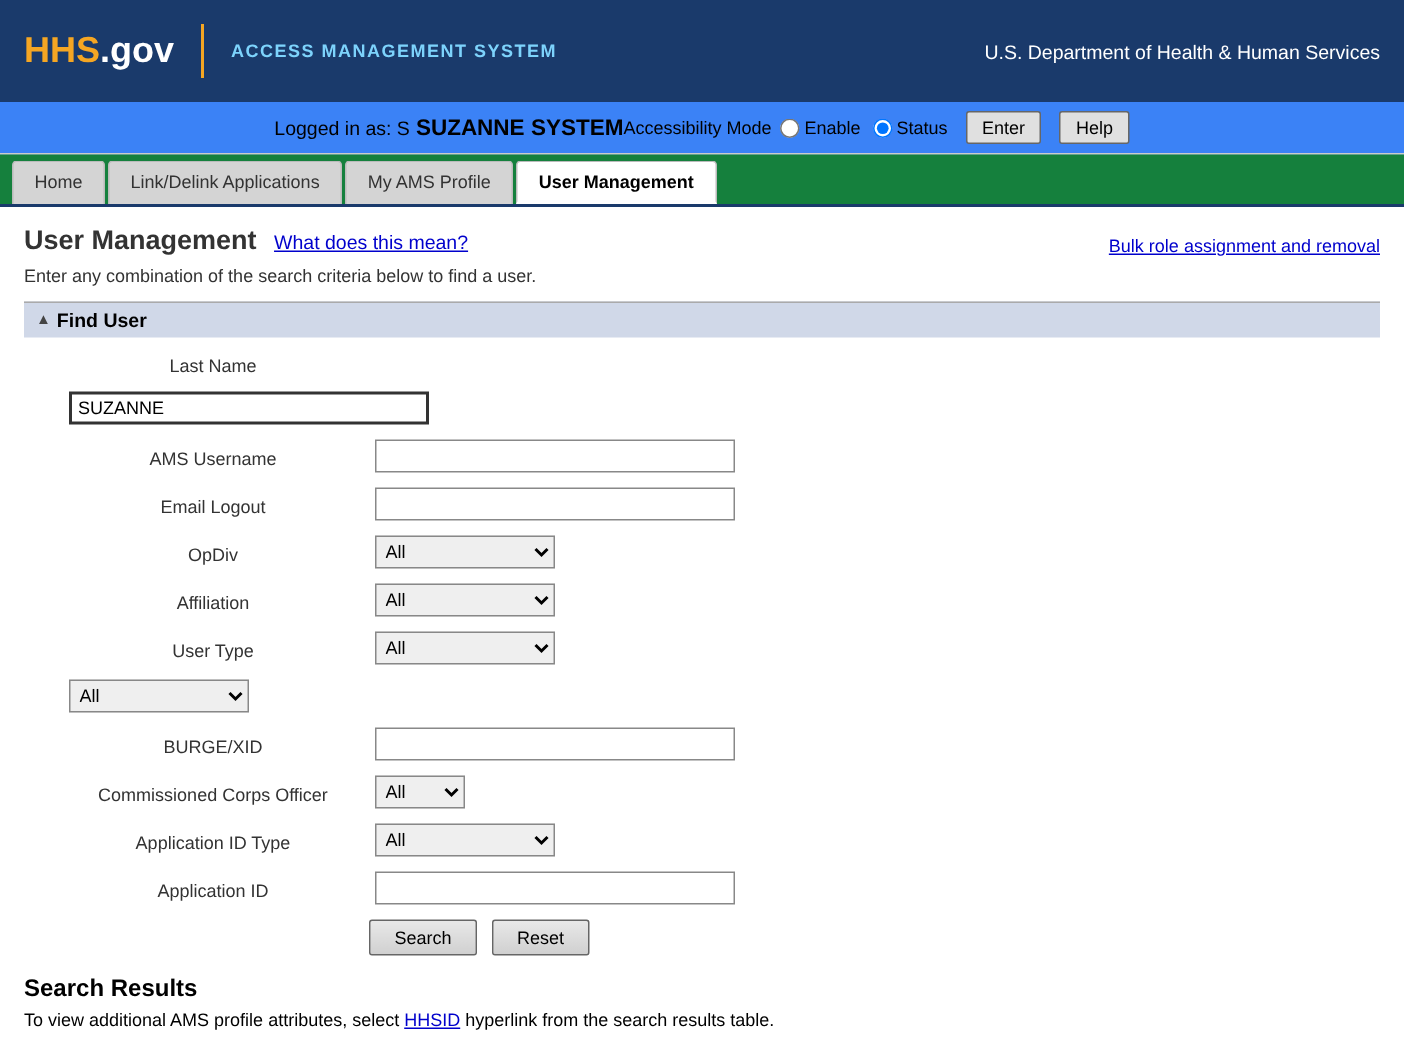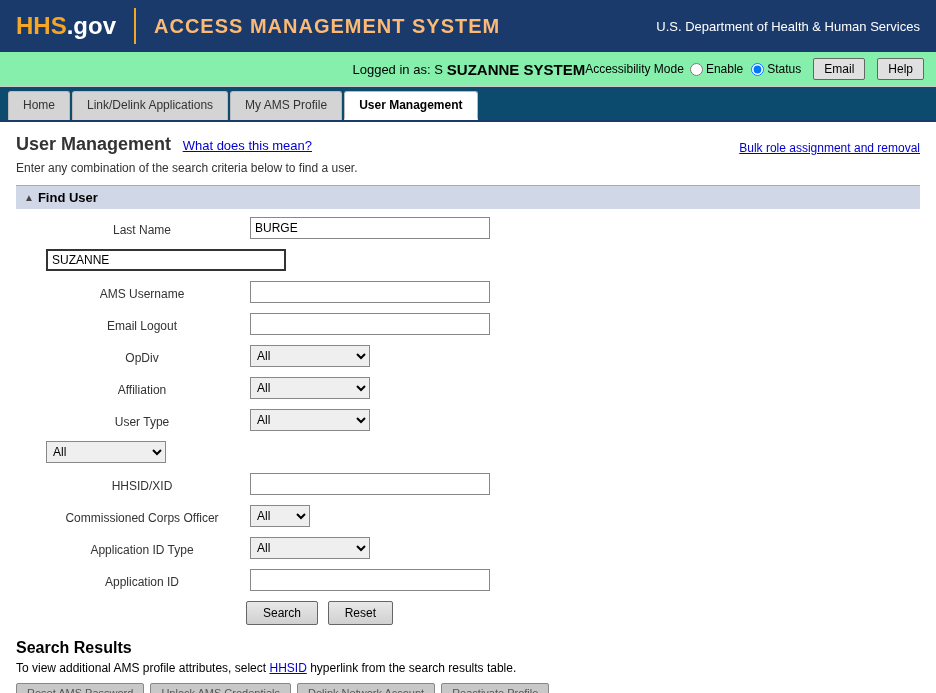--- a/index.html
+++ b/index.html
@@ -5,35 +5,35 @@
     * { box-sizing: border-box; margin: 0; padding: 0; }
     body { font-family: Arial, sans-serif; font-size: 13px; background: #fff; width: 936px; }
 
     
     .header {
       background: #1a3a6b;
       display: flex;
       align-items: center;
       justify-content: space-between;
       padding: 8px 16px;
-      height: 52px;
+      height: 68px;
     }
     .header-left { display: flex; align-items: center; gap: 8px; }
     .hhs-logo { color: #f5a623; font-size: 24px; font-weight: bold; }
     .gov-text { color: #fff; font-size: 24px; font-weight: bold; }
     .divider-line { width: 2px; height: 36px; background: #f5a623; margin: 0 10px; }
-    .system-title { color: #fdba74; font-size: 20px; font-weight: bold; letter-spacing: 1px; }
+    .system-title { color: #7dd3fc; font-size: 12px; font-weight: bold; letter-spacing: 1px; }
     .header-right { color: #fff; font-size: 13px; }
 
     
     .user-bar {
-      background: #86efac;
+      background: #3b82f6;
       display: flex;
       align-items: center;
-      justify-content: flex-end;
+      justify-content: center;
       padding: 6px 12px;
       border-bottom: 1px solid #ccc;
     }
     .user-bar-left { display: flex; align-items: center; gap: 4px; font-size: 13px; }
     .user-name { font-weight: bold; font-size: 15px; }
     .user-bar-right { display: flex; align-items: center; gap: 12px; font-size: 12px; }
     .accessibility-section { display: flex; align-items: center; gap: 6px; }
     .radio-group { display: flex; align-items: center; gap: 8px; }
     .radio-item { display: flex; align-items: center; gap: 3px; }
     .btn-logout, .btn-help {
@@ -41,21 +41,21 @@
       border: 1px solid #666;
       background: #e0e0e0;
       cursor: pointer;
       font-size: 12px;
       border-radius: 2px;
     }
 
     
     .nav-tabs {
       display: flex;
-      background: #0c4a6e;
+      background: #15803d;
       border-bottom: 2px solid #1a3a6b;
       padding: 0 8px;
     }
     .nav-tab {
       padding: 6px 14px;
       border: 1px solid #bbb;
       border-bottom: none;
       background: #d4d4d4;
       cursor: pointer;
       font-size: 12px;
@@ -186,21 +186,21 @@
         <div class="radio-item">
           <input type="radio" name="accessibility" style="">
           <label>Enable</label>
         </div>
         <div class="radio-item">
           <input type="radio" name="accessibility" checked="" style="">
           <label>Status</label>
         </div>
       </div>
     </div>
-    <button class="btn-logout">Email</button>
+    <button class="btn-logout">Enter</button>
     <button class="btn-help">Help</button>
   </div>
 </div>
 
 <div class="nav-tabs">
   <div class="nav-tab">Home</div>
   <div class="nav-tab">Link/Delink Applications</div>
   <div class="nav-tab">My AMS Profile</div>
   <div class="nav-tab active">User Management</div>
 </div>
@@ -219,21 +219,20 @@
 
   <div class="section-header">
     <span class="triangle">▲</span>
     <span>Find User</span>
   </div>
 
   <div>
 
     <div class="form-grid">
       <div class="form-label">Last Name</div>
-      <input class="form-input" type="text" value="BURGE" style="">
     </div>
 
     <div class="form-grid">
       <input class="form-input focused" type="text" value="SUZANNE" style="">
     </div>
 
     <div class="form-grid">
       <div class="form-label">AMS Username</div>
       <input class="form-input" type="text" style="">
     </div>
@@ -264,21 +263,21 @@
       </select>
     </div>
 
     <div class="form-grid">
       <select class="form-select">
         <option>All</option>
       </select>
     </div>
 
     <div class="form-grid">
-      <div class="form-label">HHSID/XID</div>
+      <div class="form-label">BURGE/XID</div>
       <input class="form-input" type="text" style="">
     </div>
 
     <div class="form-grid">
       <div class="form-label">Commissioned Corps Officer</div>
       <select class="form-select" style="width:60px;">
         <option>All</option>
       </select>
     </div>
 

